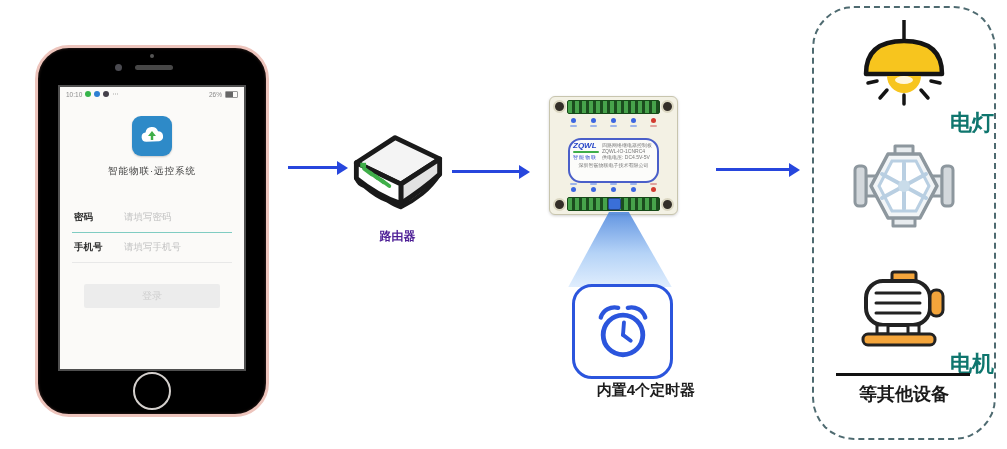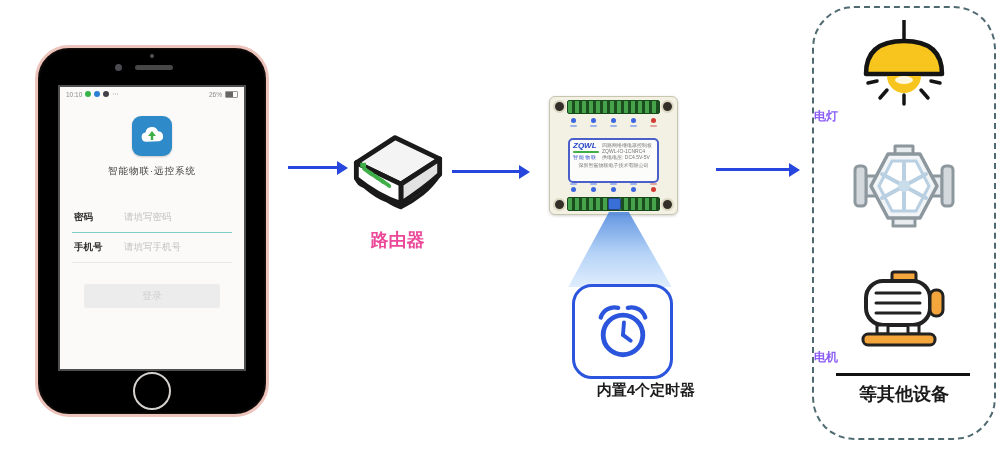--- a/index.html
+++ b/index.html
@@ -32,39 +32,39 @@
   .home-btn{position:absolute;left:50%;transform:translateX(-50%);top:324px;width:34px;height:34px;
             border:2px solid #d4d0cd;border-radius:50%;}
 
   
   .arrow{position:absolute;height:3px;background:#2746dd;}
   .arrow::after{content:"";position:absolute;right:-10px;top:-5.5px;width:0;height:0;
                 border-left:11px solid #2746dd;border-top:7px solid transparent;border-bottom:7px solid transparent;}
 
   
   .router-group{position:absolute;left:340px;top:126px;width:115px;text-align:center;}
-  .router-label{margin-top:6px;font-size:18px;font-weight:bold;color:#ec4899;}
+  .router-label{margin-top:6px;font-size:12px;font-weight:bold;color:#4c1d95;}
 
   
   .controller{position:absolute;left:549px;top:96px;width:127px;height:117px;background:#f3f1e4;
               border:1px solid #c8c5ae;border-radius:6px;box-shadow:0 1px 3px rgba(0,0,0,.18);}
   .hole{position:absolute;width:9px;height:9px;border-radius:50%;background:#332e28;border:2px solid #dbd7c2;}
   .hole.tl{left:3px;top:3px;} .hole.tr{right:3px;top:3px;} .hole.bl{left:3px;bottom:3px;} .hole.br{right:3px;bottom:3px;}
   .terminal{position:absolute;left:17px;right:17px;height:12px;border:1px solid #164a18;border-radius:2px;
             background:repeating-linear-gradient(90deg,#47a34b 0 4px,#1b4d1e 4px 7px);}
   .terminal.top{top:3px;} .terminal.bottom{bottom:3px;}
   .ledrow{position:absolute;left:16px;right:16px;display:flex;justify-content:space-between;padding:0 4px;}
   .ledrow.top{top:21px;} .ledrow.bottom{bottom:22px;}
   .ledcell{display:flex;flex-direction:column;align-items:center;gap:2px;}
   .led{width:5px;height:5px;border-radius:50%;background:#3b66e0;}
   .led.red{background:#d23b2f;}
   .ledmark{width:7px;height:2px;background:#9db4e8;border-radius:1px;}
   .ledmark.red{background:#e0a49e;}
   .ctrl-label{position:absolute;left:18px;right:18px;top:41px;height:37px;background:#fcfcfa;
-              border:2px solid #4a5fc9;border-radius:5px;padding:2px 3px;overflow:hidden;}
+              border:2px solid #4a5fc9;border-radius:13px;padding:2px 3px;overflow:hidden;}
   .ctrl-label .row1{display:flex;gap:3px;}
   .zqwl{font-size:8px;font-weight:bold;font-style:italic;color:#2746c8;line-height:8px;}
   .zqwl-swoosh{width:26px;height:2px;background:#3fae49;border-radius:1px;margin:1px 0;}
   .brand-sub{font-size:5px;color:#2746c8;letter-spacing:1px;white-space:nowrap;}
   .spec{font-size:5px;color:#777;line-height:6px;white-space:nowrap;overflow:hidden;}
   .company-line{font-size:5px;color:#777;text-align:center;margin-top:2px;white-space:nowrap;overflow:hidden;}
   .connector{position:absolute;left:58px;bottom:4px;width:11px;height:10px;background:#3a6fd8;border:1px solid #24448a;border-radius:2px;}
 
   
   .beam{position:absolute;left:565px;top:212px;width:110px;height:75px;
@@ -72,21 +72,21 @@
         clip-path:polygon(40% 0,58% 0,97% 100%,3% 100%);}
   .timer-box{position:absolute;left:572px;top:284px;width:95px;height:89px;background:#fff;
              border:3.5px solid #2b55dd;border-radius:20px;display:flex;align-items:center;justify-content:center;}
   .timer-label{position:absolute;left:545px;top:381px;width:150px;text-align:right;
                font-size:15px;font-weight:bold;color:#1c1c1c;}
 
   
   .devices-box{position:absolute;left:812px;top:6px;width:180px;height:430px;
                border:2.5px dashed #4e6a70;border-radius:42px;}
   .dev-icon{position:absolute;left:50%;transform:translateX(-50%);}
-  .dev-label{position:absolute;left:0;width:100%;text-align:left;font-size:12px;font-weight:600;color:#8b5cf6;}
+  .dev-label{position:absolute;left:0;width:100%;text-align:right;font-size:22px;font-weight:600;color:#0f766e;}
   .dev-divider{position:absolute;left:22px;top:365px;width:134px;height:3px;background:#111;}
   .dev-footer{position:absolute;left:0;top:374px;width:100%;text-align:center;font-size:18px;font-weight:bold;color:#1a1a1a;}
 </style>
 </head>
 <body>
 
 <div class="canvas">
 
   <div class="phone">
     <div class="cam"></div>

